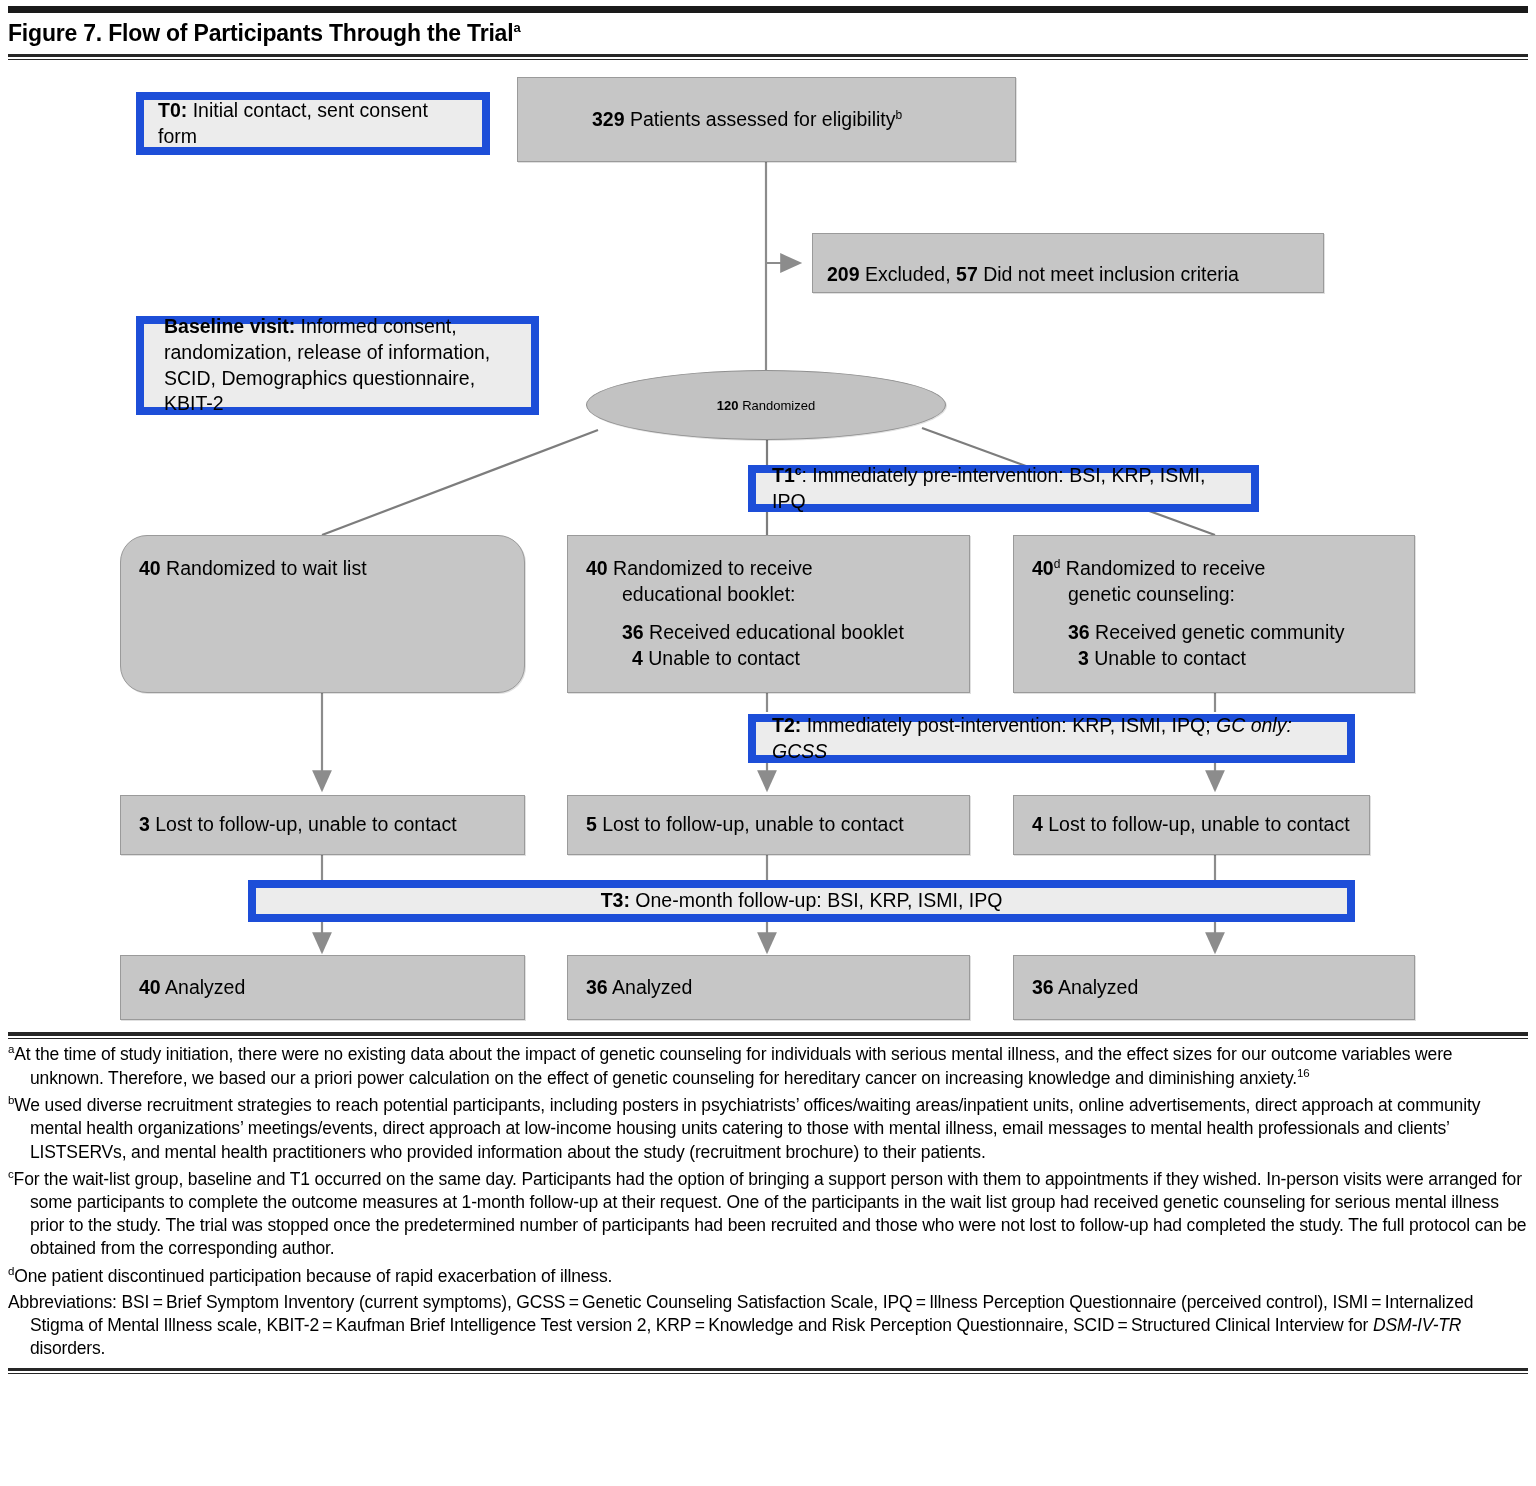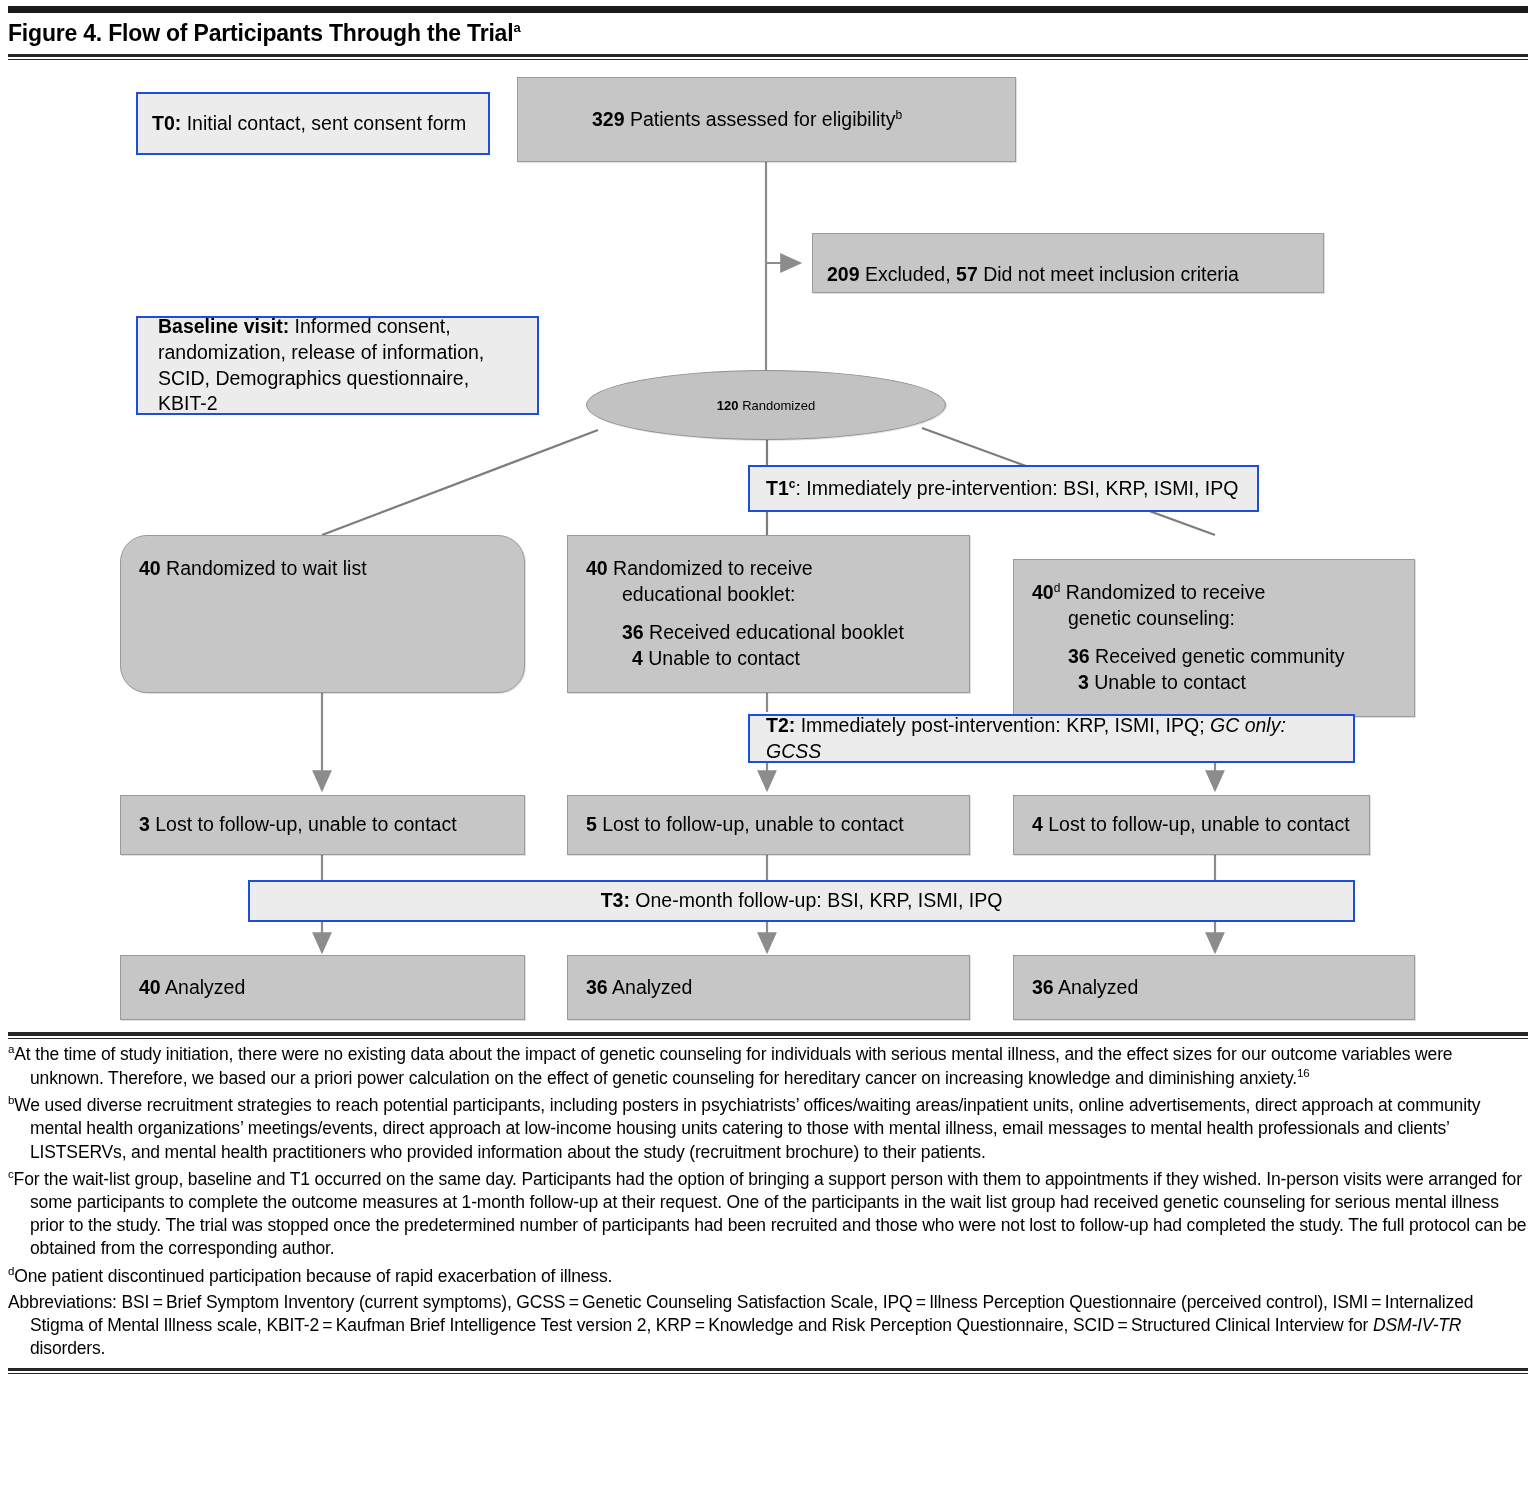--- a/index.html
+++ b/index.html
@@ -32,21 +32,21 @@
   .box{
     position:absolute;box-sizing:border-box;
     display:flex;flex-direction:column;justify-content:center;
     font-size:19.5px;line-height:1.33;
   }
   .box.grey{
     background:#c6c6c6;border:1px solid #9a9a9a;
     box-shadow:1px 1px 0 rgba(0,0,0,0.12);
   }
   .box.light{
-    background:#ececec;border:2px solid #1d4ed8;
+    background:#ececec;border:8px solid #1d4ed8;
   }
   .box .pad{padding:0 14px;}
   .box b{font-weight:bold;}
   .sup{font-size:12px;vertical-align:super;font-weight:bold;}
   .sup-reg{font-size:12px;vertical-align:super;font-weight:normal;}
   .ital{font-style:italic;}
   .indent{padding-left:36px;}
   .indent2{padding-left:46px;}
 
   .ellipse{
@@ -71,21 +71,21 @@
   }
   .note sup{font-size:11.5px;vertical-align:super;}
   .note .ital{font-style:italic;}
   .notes-bottom-a{height:3px;background:#262626;margin-top:7px;}
   .notes-bottom-b{height:1px;background:#262626;margin-top:2px;}
 </style>
 </head>
 <body>
 
 <div class="rule-top"></div>
-<div class="fig-title"><span>Figure 4. Flow of Participants Through the Trial</span><sup>a</sup></div>
+<div class="fig-title"><span>Figure 7. Flow of Participants Through the Trial</span><sup>a</sup></div>
 <div class="rule-under-title"></div>
 <div class="rule-under-title2"></div>
 
 <div id="flow">
 
   <svg class="connectors" viewBox="0 0 1536 1030">
     <defs>
       <marker id="arrow" markerWidth="11" markerHeight="11" refX="9" refY="5.5" orient="auto">
         <path d="M0,1 L10,5.5 L0,10 z" fill="#8c8c8c"></path>
       </marker>
@@ -165,21 +165,21 @@
   <div class="box grey" style="left:567px;top:535px;width:403px;height:158px;justify-content:flex-start;padding-top:20px;">
     <div class="pad" style="padding-left:18px;">
       <div><b>40</b><span> Randomized to receive</span></div>
       <div class="indent">educational booklet:</div>
       <div style="height:12px;"></div>
       <div class="indent"><b>36</b><span> Received educational booklet</span></div>
       <div class="indent2"><b>4</b><span> Unable to contact</span></div>
     </div>
   </div>
 
-  <div class="box grey" style="left:1013px;top:535px;width:402px;height:158px;justify-content:flex-start;padding-top:20px;margin-top:24px;">
+  <div class="box grey" style="left:1013px;top:535px;width:402px;height:158px;justify-content:flex-start;padding-top:20px;">
     <div class="pad" style="padding-left:18px;">
       <div><b>40</b><span class="sup-reg">d</span><span> Randomized to receive</span></div>
       <div class="indent">genetic counseling:</div>
       <div style="height:12px;"></div>
       <div class="indent"><b>36</b><span> Received genetic community</span></div>
       <div class="indent2"><b>3</b><span> Unable to contact</span></div>
     </div>
   </div>
 
   <div class="box light" style="left:748px;top:714px;width:607px;height:49px;">

